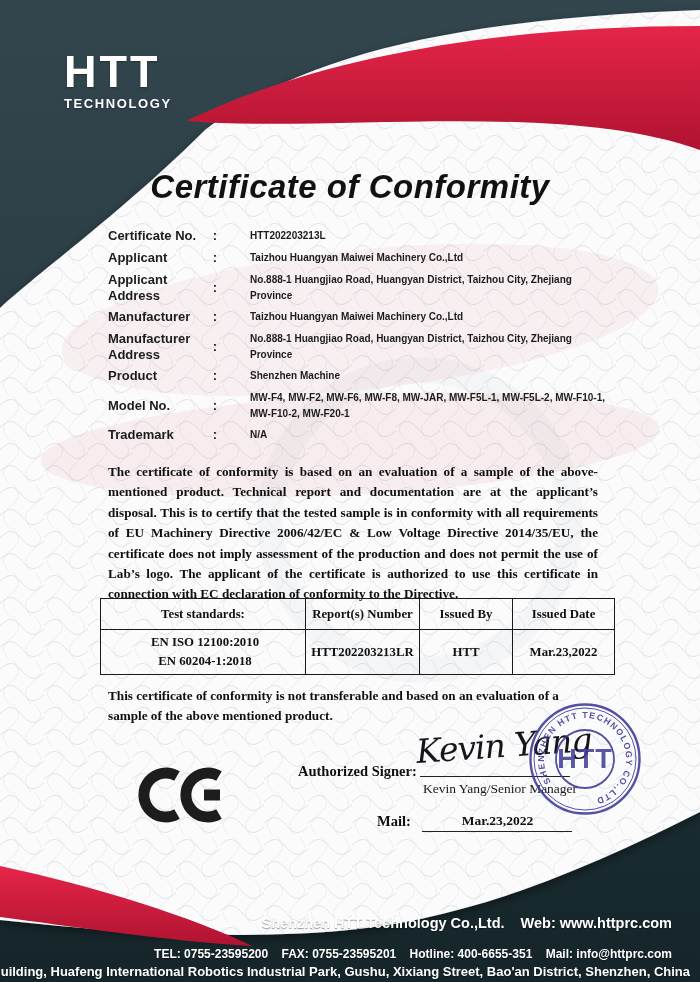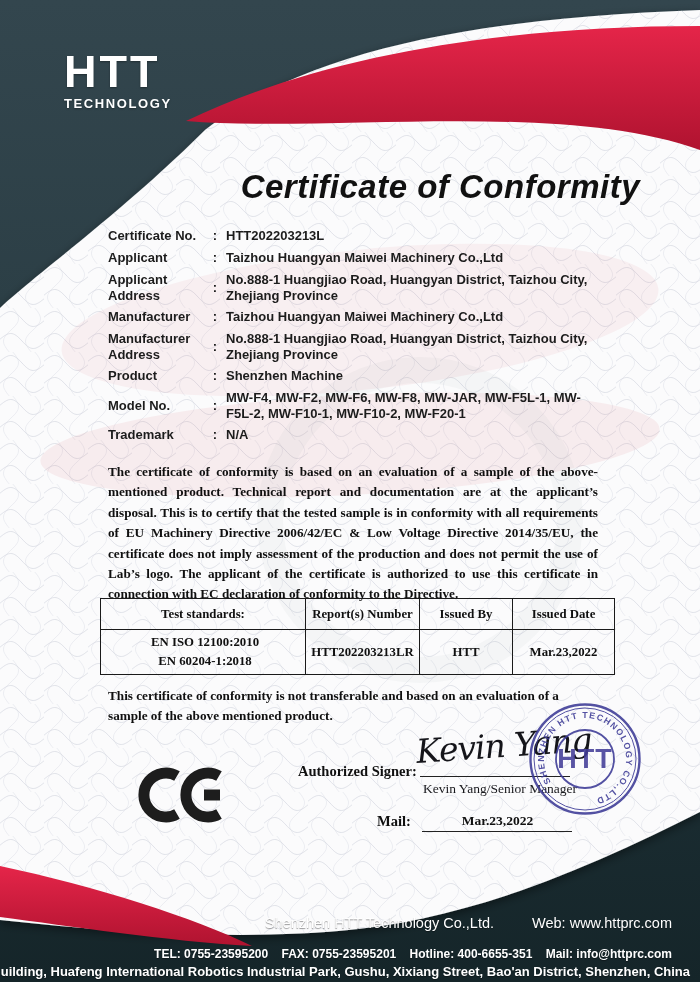--- a/index.html
+++ b/index.html
@@ -10,28 +10,28 @@
   }
   #bg{position:absolute;inset:0;z-index:0;}
   
   .logo{position:absolute;left:64px;top:50px;z-index:3;color:#fff;}
   .logo-brand{font-size:45px;font-weight:bold;letter-spacing:3px;line-height:44px;
     text-shadow:0 1px 2px rgba(0,0,0,.35);}
   .logo-sub{font-size:13px;font-weight:bold;letter-spacing:1.6px;margin-top:2px;
     text-shadow:0 1px 2px rgba(0,0,0,.35);}
   
   .content{position:absolute;inset:0;z-index:2;color:#151515;}
-  .title{position:absolute;left:60px;top:168px;width:580px;text-align:right;
+  .title{position:absolute;left:60px;top:168px;width:580px;text-align:center;
     font-size:33px;font-weight:bold;font-style:italic;letter-spacing:.5px;color:#111;}
   .fields{position:absolute;left:108px;top:228px;width:500px;}
   .frow{display:flex;align-items:center;margin-bottom:6px;min-height:16px;
     font-size:13px;font-weight:bold;line-height:15.5px;color:#1c1c1c;}
   .flabel{width:96px;flex:none;}
   .fcolon{width:22px;flex:none;text-align:center;}
-  .fvalue{flex:1;font-size:13px;}
+  .fvalue{flex:1;font-size:10px;margin-left:24px;}
   .para{position:absolute;left:108px;width:490px;text-align:justify;
     font-family:"Liberation Serif",serif;font-weight:bold;font-size:13.2px;
     line-height:20.4px;color:#101010;}
   .para-main{top:462px;}
   .para-note{top:686px;text-align:left;}
   
   .ctable{position:absolute;left:100px;top:598px;border-collapse:collapse;
     font-family:"Liberation Serif",serif;font-weight:bold;color:#101010;}
   .ctable td,.ctable th{border:1.6px solid #1a1a1a;text-align:center;
     font-size:12.8px;padding:0 4px;}
@@ -50,22 +50,22 @@
     font-size:13.5px;color:#18181c;}
   .date-label{position:absolute;left:377px;top:813px;font-family:"Liberation Serif",serif;
     font-weight:bold;font-size:14.5px;color:#101010;}
   .date-value{position:absolute;left:425px;top:813px;width:145px;text-align:center;
     font-family:"Liberation Serif",serif;font-weight:bold;font-size:13.5px;color:#101010;}
   .date-line{position:absolute;left:422px;top:831px;width:150px;border-bottom:1.6px solid #222;}
   .ce{position:absolute;left:138px;top:762px;}
   .stamp{position:absolute;left:528px;top:702px;z-index:4;opacity:.88;}
   
   .footer{position:absolute;left:0;right:0;bottom:0;height:75px;z-index:3;color:#fff;}
-  .footer-line1{position:absolute;right:28px;top:8px;display:flex;gap:38px;
-    font-size:14.5px;font-weight:normal;text-shadow:0 1px 1px rgba(0,0,0,.4);}
+  .footer-line1{position:absolute;right:28px;top:8px;display:flex;gap:16px;
+    font-size:14.5px;font-weight:bold;text-shadow:0 1px 1px rgba(0,0,0,.4);}
   .footer-line2{position:absolute;right:28px;top:40px;font-size:12px;font-weight:bold;
     white-space:pre;text-shadow:0 1px 1px rgba(0,0,0,.4);}
   .footer-line3{position:absolute;right:10px;top:57px;font-size:13px;font-weight:bold;
     white-space:pre;text-shadow:0 1px 1px rgba(0,0,0,.4);}
 </style>
 </head>
 <body>
 
 <div id="page">
 

